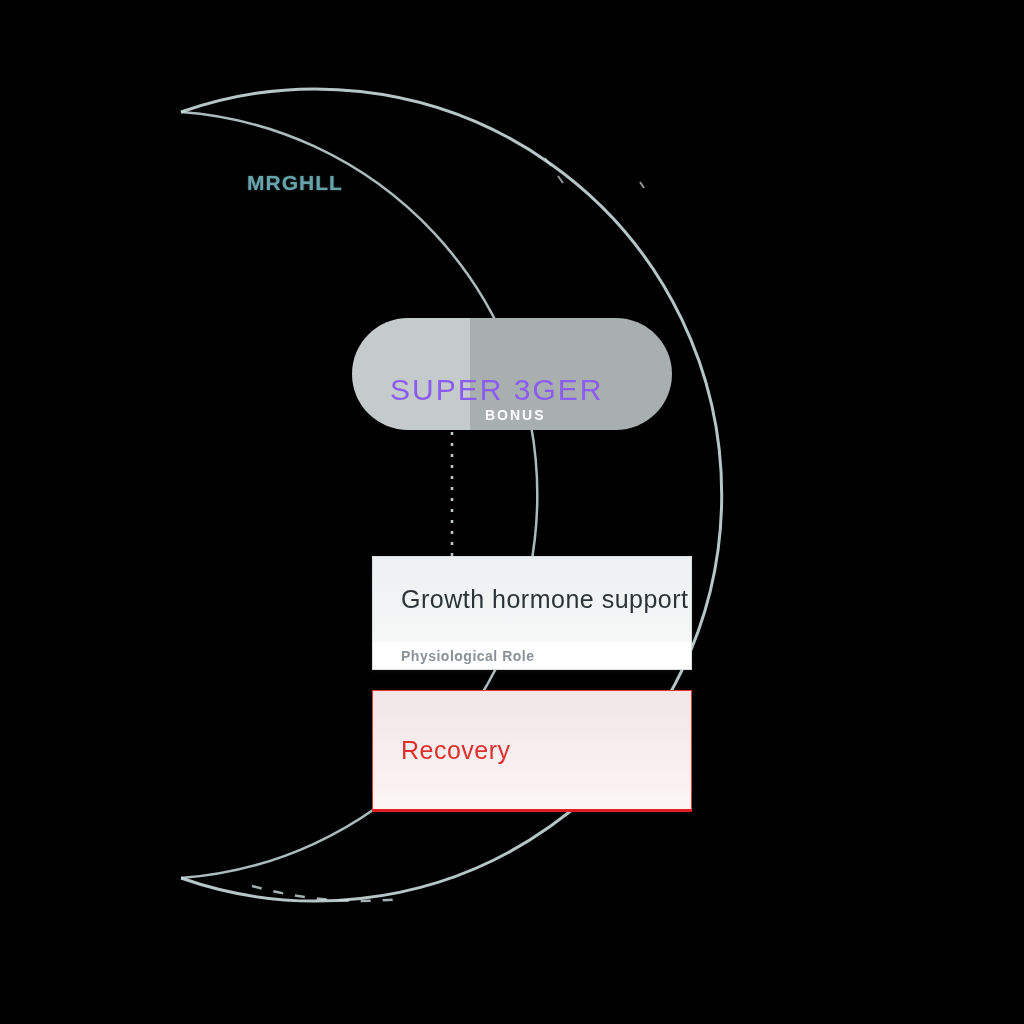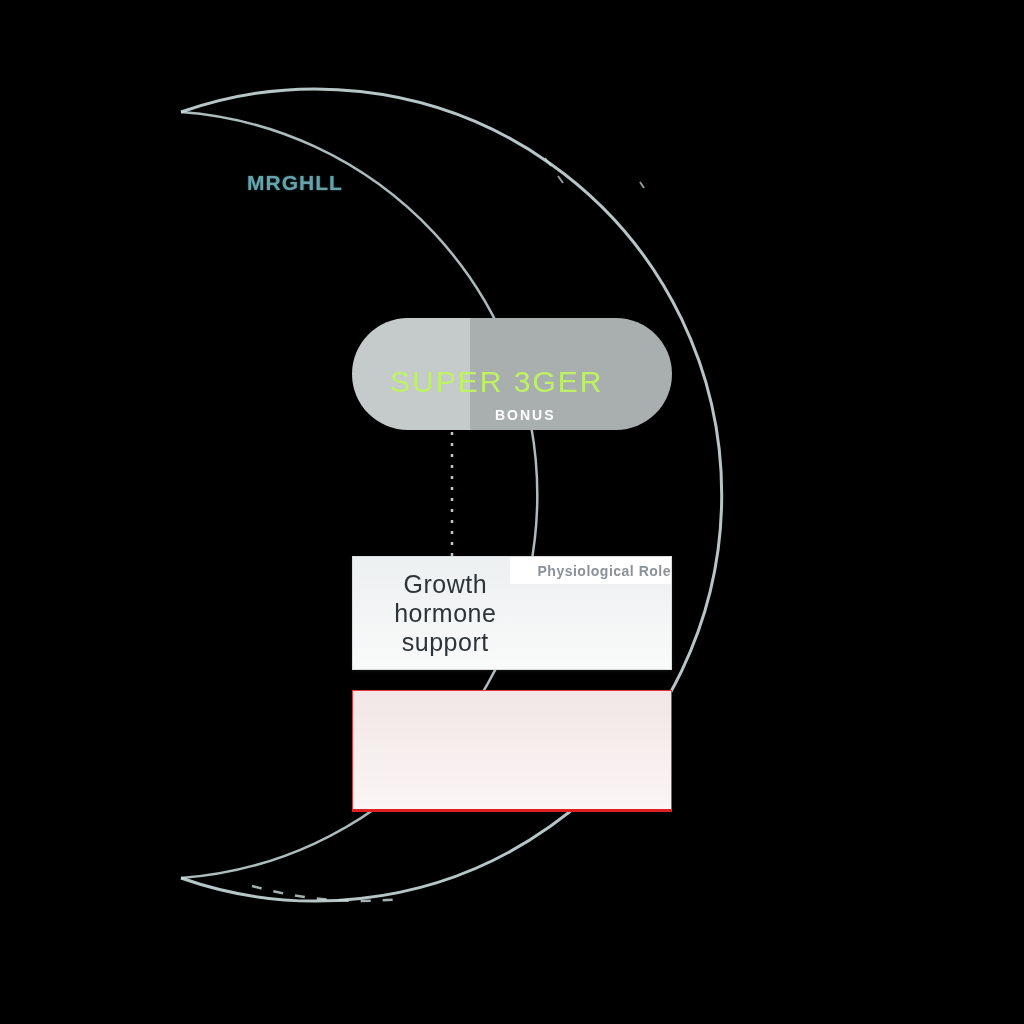--- a/index.html
+++ b/index.html
@@ -29,33 +29,33 @@
   }
   .pill-half-left{
     position:absolute;left:0;top:0;width:37%;height:100%;
     background:#c5cbca;
   }
   .pill-half-right{
     position:absolute;left:37%;top:0;width:63%;height:100%;
     background:#a8afae;
   }
   .pill-title{
-    position:absolute;left:38px;top:8px;height:100%;
+    position:absolute;left:38px;top:16px;height:100%;
     display:flex;align-items:center;
-    color:#bef264;font-size:30px;font-weight:500;letter-spacing:2px;
+    color:#8b5cf6;font-size:30px;font-weight:500;letter-spacing:2px;
   }
   .pill-badge{
     position:absolute;left:133px;bottom:7px;
-    color:#ffffff;font-size:14px;font-weight:bold;letter-spacing:2px;margin-left:10px;
+    color:#ffffff;font-size:14px;font-weight:bold;letter-spacing:2px;
   }
 
   
   .card{
-    position:absolute;left:352px;width:318px;
-    display:flex;text-align:center;
+    position:absolute;left:372px;width:318px;
+    display:flex;flex-direction:column;
   }
   .card-body{
     flex:1;display:flex;align-items:center;
     padding-left:28px;
   }
   .card-footer{
     height:27px;background:#ffffff;
     display:flex;align-items:center;
     padding-left:28px;
     font-size:14px;font-weight:bold;letter-spacing:.5px;
@@ -108,15 +108,18 @@
   </div>
 
   <div class="card card-role">
     <div class="card-body">
       <span class="card-title">Growth hormone support</span>
     </div>
     <div class="card-footer">Physiological Role</div>
   </div>
 
   <div class="card card-outcome">
+    <div class="card-body">
+      <span class="card-title">Recovery</span>
+    </div>
   </div>
 
 </div>
 
 </body></html>

